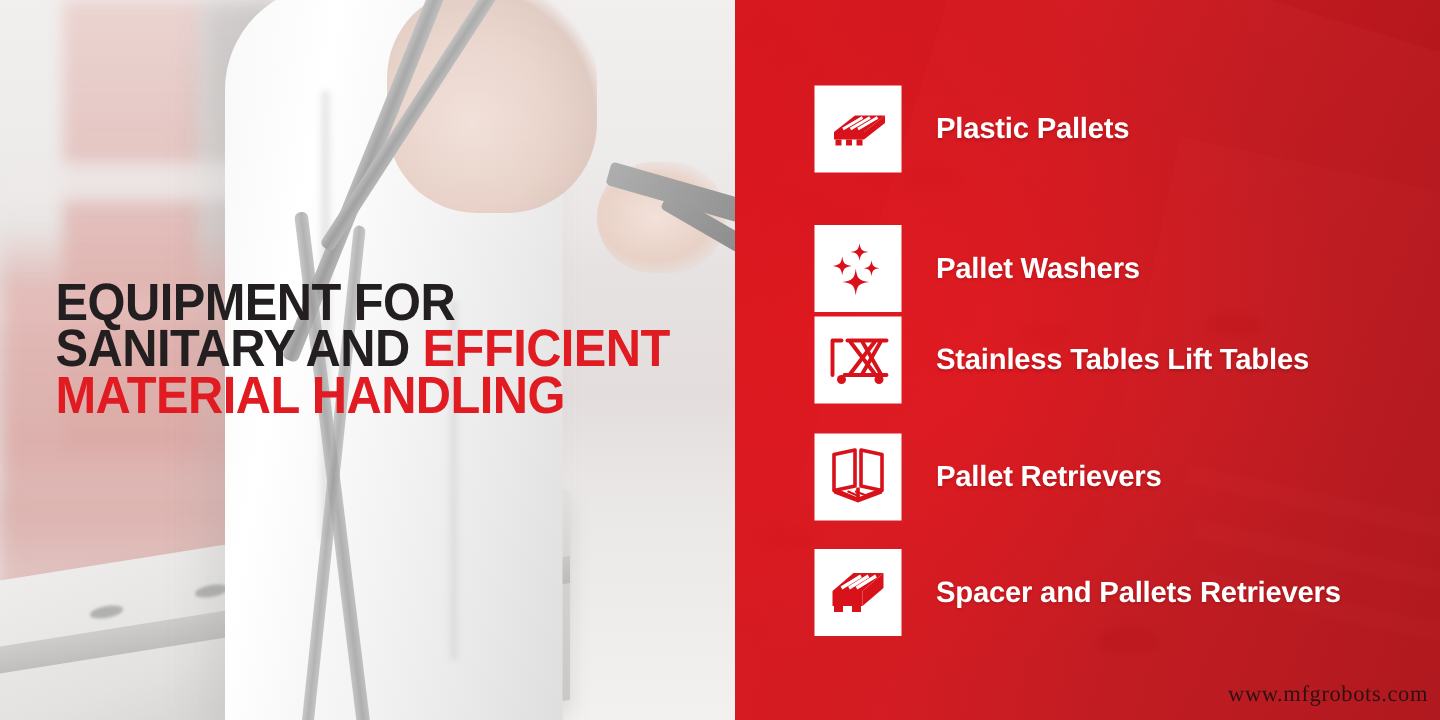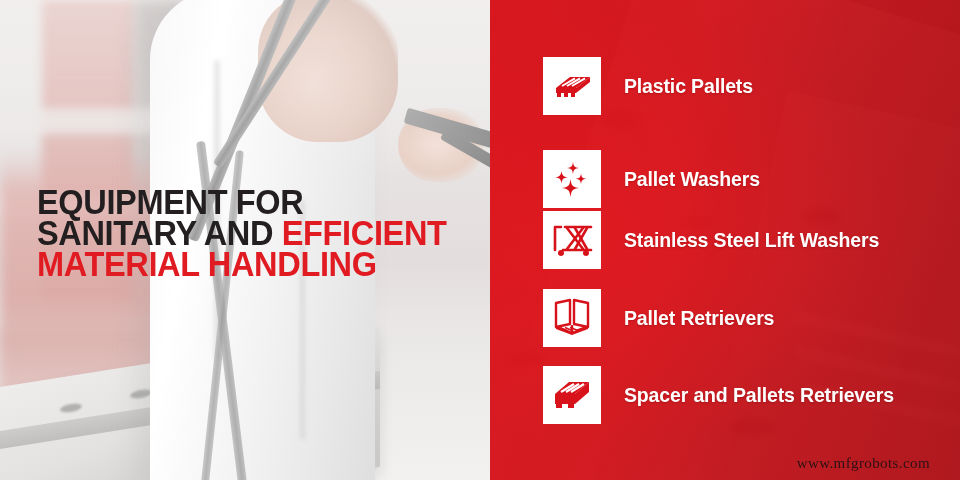--- a/index.html
+++ b/index.html
@@ -175,21 +175,21 @@
   }
   .tile svg{display:block;}
   .item-label{
     margin-left:23px;color:#ffffff;font-weight:bold;font-size:19.5px;
     letter-spacing:-0.15px;white-space:nowrap;
     text-shadow:0 1px 2px rgba(90,0,4,.28);
   }
 
   
   .watermark{
-    position:absolute;right:30px;bottom:8px;
+    position:absolute;right:8px;bottom:8px;
     font-family:"Liberation Serif", serif;
     font-size:15px;color:#1a1012;opacity:.88;letter-spacing:.4px;
   }
 </style>
 </head>
 <body>
 
 <div class="banner">
 
   <div class="photo-panel">
@@ -294,21 +294,21 @@
               <path d="M26 9 L38 30"></path>
               <path d="M38 9 L26 30"></path>
               <path d="M12 8 L6 8 L6 31"></path>
             </g>
             <g fill="#d8121a">
               <circle cx="12" cy="34" r="3"></circle>
               <circle cx="37" cy="34" r="3"></circle>
             </g>
           </svg>
         </div>
-        <div class="item-label">Stainless Steel Lift Washers</div>
+        <div class="item-label">Stainless Tables Lift Tables</div>
       </div>
 
       <div class="list-item" style="top:289px;">
         <div class="tile">
           <svg width="44" height="44" viewBox="0 0 44 44" aria-hidden="true">
             <g fill="none" stroke="#d8121a" stroke-width="2.4" stroke-linejoin="round">
               <path d="M6 7 L20 4 L20 28 L6 31 Z"></path>
               <path d="M24 4 L38 7 L38 31 L24 28 Z"></path>
               <path d="M6 31 L22 37 L38 31"></path>
               <path d="M22 29 L22 37"></path>

